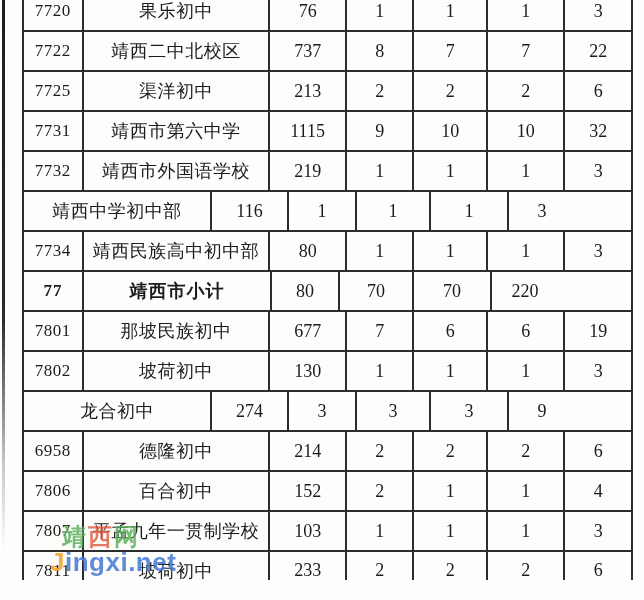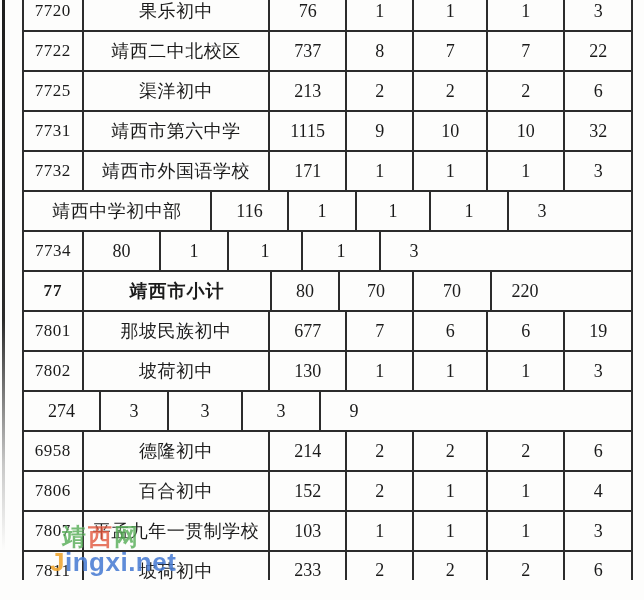--- a/index.html
+++ b/index.html
@@ -93,36 +93,37 @@
       <div class="cell c1">靖西市第六中学</div>
       <div class="cell c2">1115</div>
       <div class="cell c3">9</div>
       <div class="cell c4">10</div>
       <div class="cell c5">10</div>
       <div class="cell c6">32</div>
     </div>
       <div class="row">
       <div class="cell c0">7732</div>
       <div class="cell c1">靖西市外国语学校</div>
-      <div class="cell c2">171</div>
+      <div class="cell c2">219</div>
       <div class="cell c3">1</div>
       <div class="cell c4">1</div>
       <div class="cell c5">1</div>
       <div class="cell c6">3</div>
     </div>
       <div class="row">
       <div class="cell c1">靖西中学初中部</div>
       <div class="cell c2">116</div>
       <div class="cell c3">1</div>
       <div class="cell c4">1</div>
       <div class="cell c5">1</div>
       <div class="cell c6">3</div>
     </div>
       <div class="row">
       <div class="cell c0">7734</div>
+      <div class="cell c1">靖西民族高中初中部</div>
       <div class="cell c2">80</div>
       <div class="cell c3">1</div>
       <div class="cell c4">1</div>
       <div class="cell c5">1</div>
       <div class="cell c6">3</div>
     </div>
       <div class="row bold">
       <div class="cell c0">77</div>
       <div class="cell c1">靖西市小计</div>
       <div class="cell c3">80</div>
@@ -142,20 +143,21 @@
       <div class="row">
       <div class="cell c0">7802</div>
       <div class="cell c1">坡荷初中</div>
       <div class="cell c2">130</div>
       <div class="cell c3">1</div>
       <div class="cell c4">1</div>
       <div class="cell c5">1</div>
       <div class="cell c6">3</div>
     </div>
       <div class="row">
+      <div class="cell c1">龙合初中</div>
       <div class="cell c2">274</div>
       <div class="cell c3">3</div>
       <div class="cell c4">3</div>
       <div class="cell c5">3</div>
       <div class="cell c6">9</div>
     </div>
       <div class="row">
       <div class="cell c0">6958</div>
       <div class="cell c1">德隆初中</div>
       <div class="cell c2">214</div>

